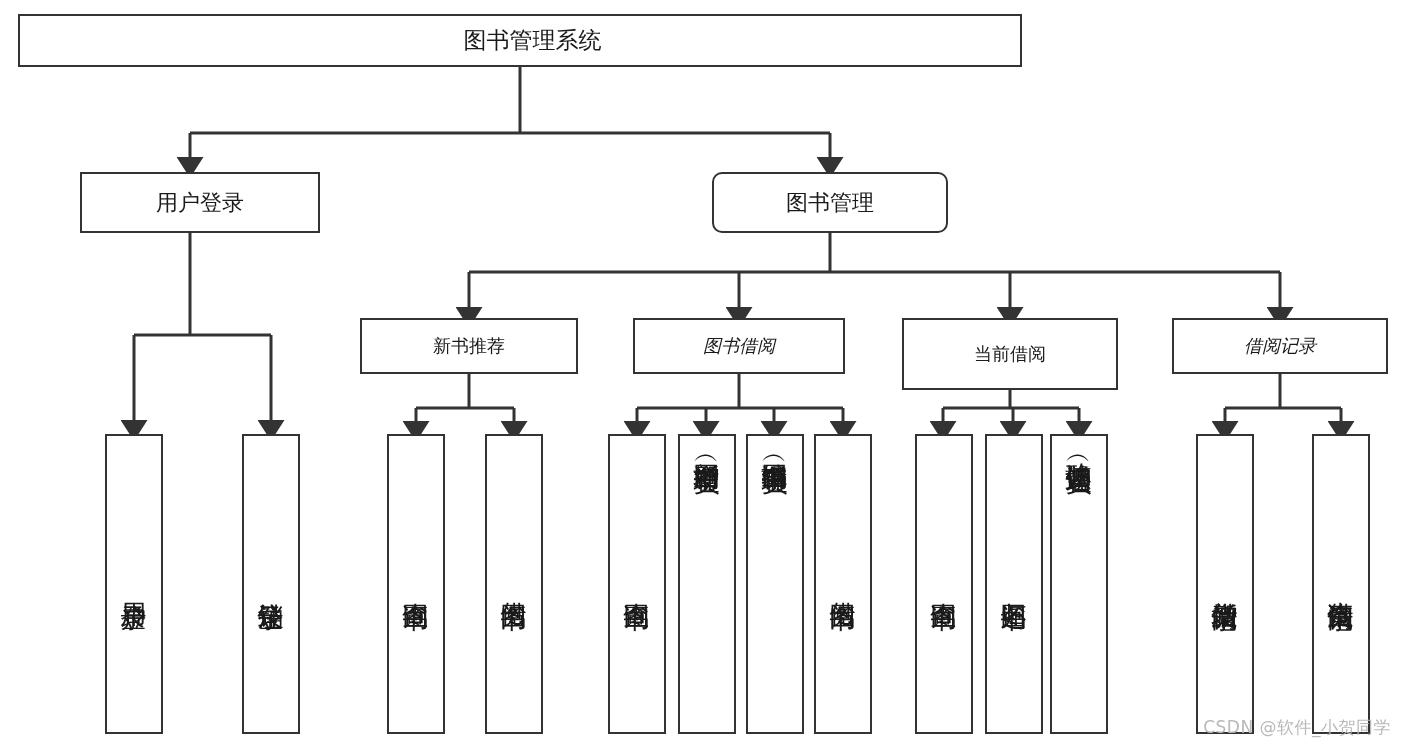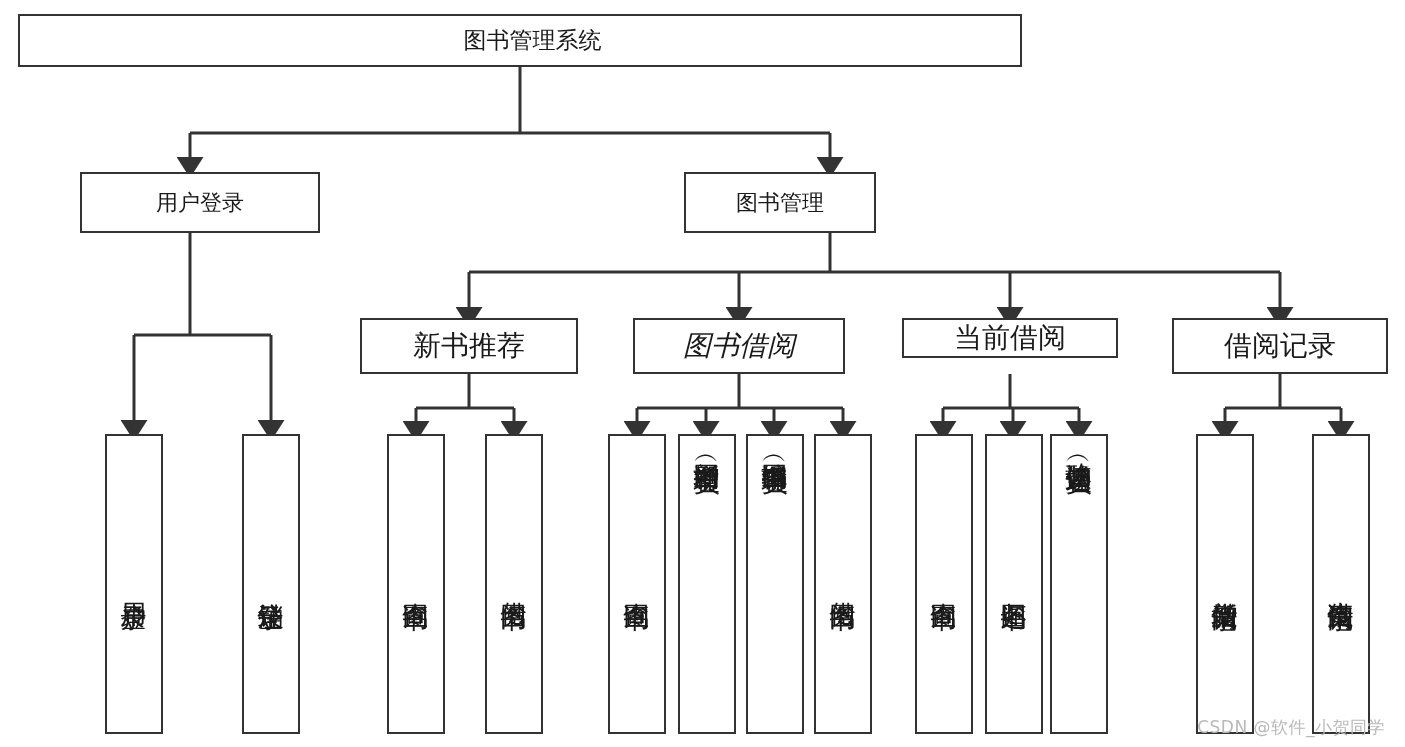--- a/index.html
+++ b/index.html
@@ -40,40 +40,40 @@
     text-align: center;
     white-space: nowrap;
   }
   .node-root .node-label {
     font-size: 23px;
   }
   .node-l1 .node-label {
     font-size: 22px;
   }
   .node-l2 .node-label {
-    font-size: 28px;
+    font-size: 18px;
   }
   .node-leaf {
     align-items: flex-start;
     padding-top: 6px;
   }
   .node-leaf .node-label {
     writing-mode: vertical-rl;
     text-orientation: upright;
     font-size: 26px;
     letter-spacing: 1px;
     line-height: 1;
   }
   .node-leaf.leaf-short {
     align-items: center;
     padding-top: 0;
   }
   #watermark {
     position: absolute;
-    right: 20px;
+    right: 14px;
     bottom: 8px;
     font-size: 17px;
     color: #b9b9b9;
     letter-spacing: 0.5px;
     white-space: nowrap;
     pointer-events: none;
   }
 </style>
 </head>
 <body>
@@ -130,34 +130,34 @@
     </g>
   </svg>
 
   <div class="node-box node-root" style="left:18px; top:14px; width:1004px; height:53px;padding-left:25px;">
     <span class="node-label">图书管理系统</span>
   </div>
 
   <div class="node-box node-l1" style="left:80px; top:172px; width:240px; height:61px;">
     <span class="node-label">用户登录</span>
   </div>
-  <div class="node-box node-l1" style="left:684px; top:172px; width:192px; height:61px;">
+  <div class="node-box node-l1" style="left:712px; top:172px; width:236px; height:61px;border-radius:10px;">
     <span class="node-label">图书管理</span>
   </div>
 
   <div class="node-box node-l2" style="left:360px; top:318px; width:218px; height:56px;">
     <span class="node-label">新书推荐</span>
   </div>
   <div class="node-box node-l2" style="left:633px; top:318px; width:212px; height:56px;font-style:italic;">
     <span class="node-label">图书借阅</span>
   </div>
-  <div class="node-box node-l2" style="left:902px; top:318px; width:216px; height:40px;">
+  <div class="node-box node-l2" style="left:902px; top:318px; width:216px; height:72px;">
     <span class="node-label">当前借阅</span>
   </div>
-  <div class="node-box node-l2" style="left:1172px; top:318px; width:216px; height:56px;">
+  <div class="node-box node-l2" style="left:1172px; top:318px; width:216px; height:56px;font-style:italic;">
     <span class="node-label">借阅记录</span>
   </div>
 
   <div class="node-box node-leaf leaf-short" style="left:105px; top:434px; width:58px; height:300px;">
     <span class="node-label">用户登录</span>
   </div>
   <div class="node-box node-leaf leaf-short" style="left:242px; top:434px; width:58px; height:300px;">
     <span class="node-label">注销登录</span>
   </div>
 

